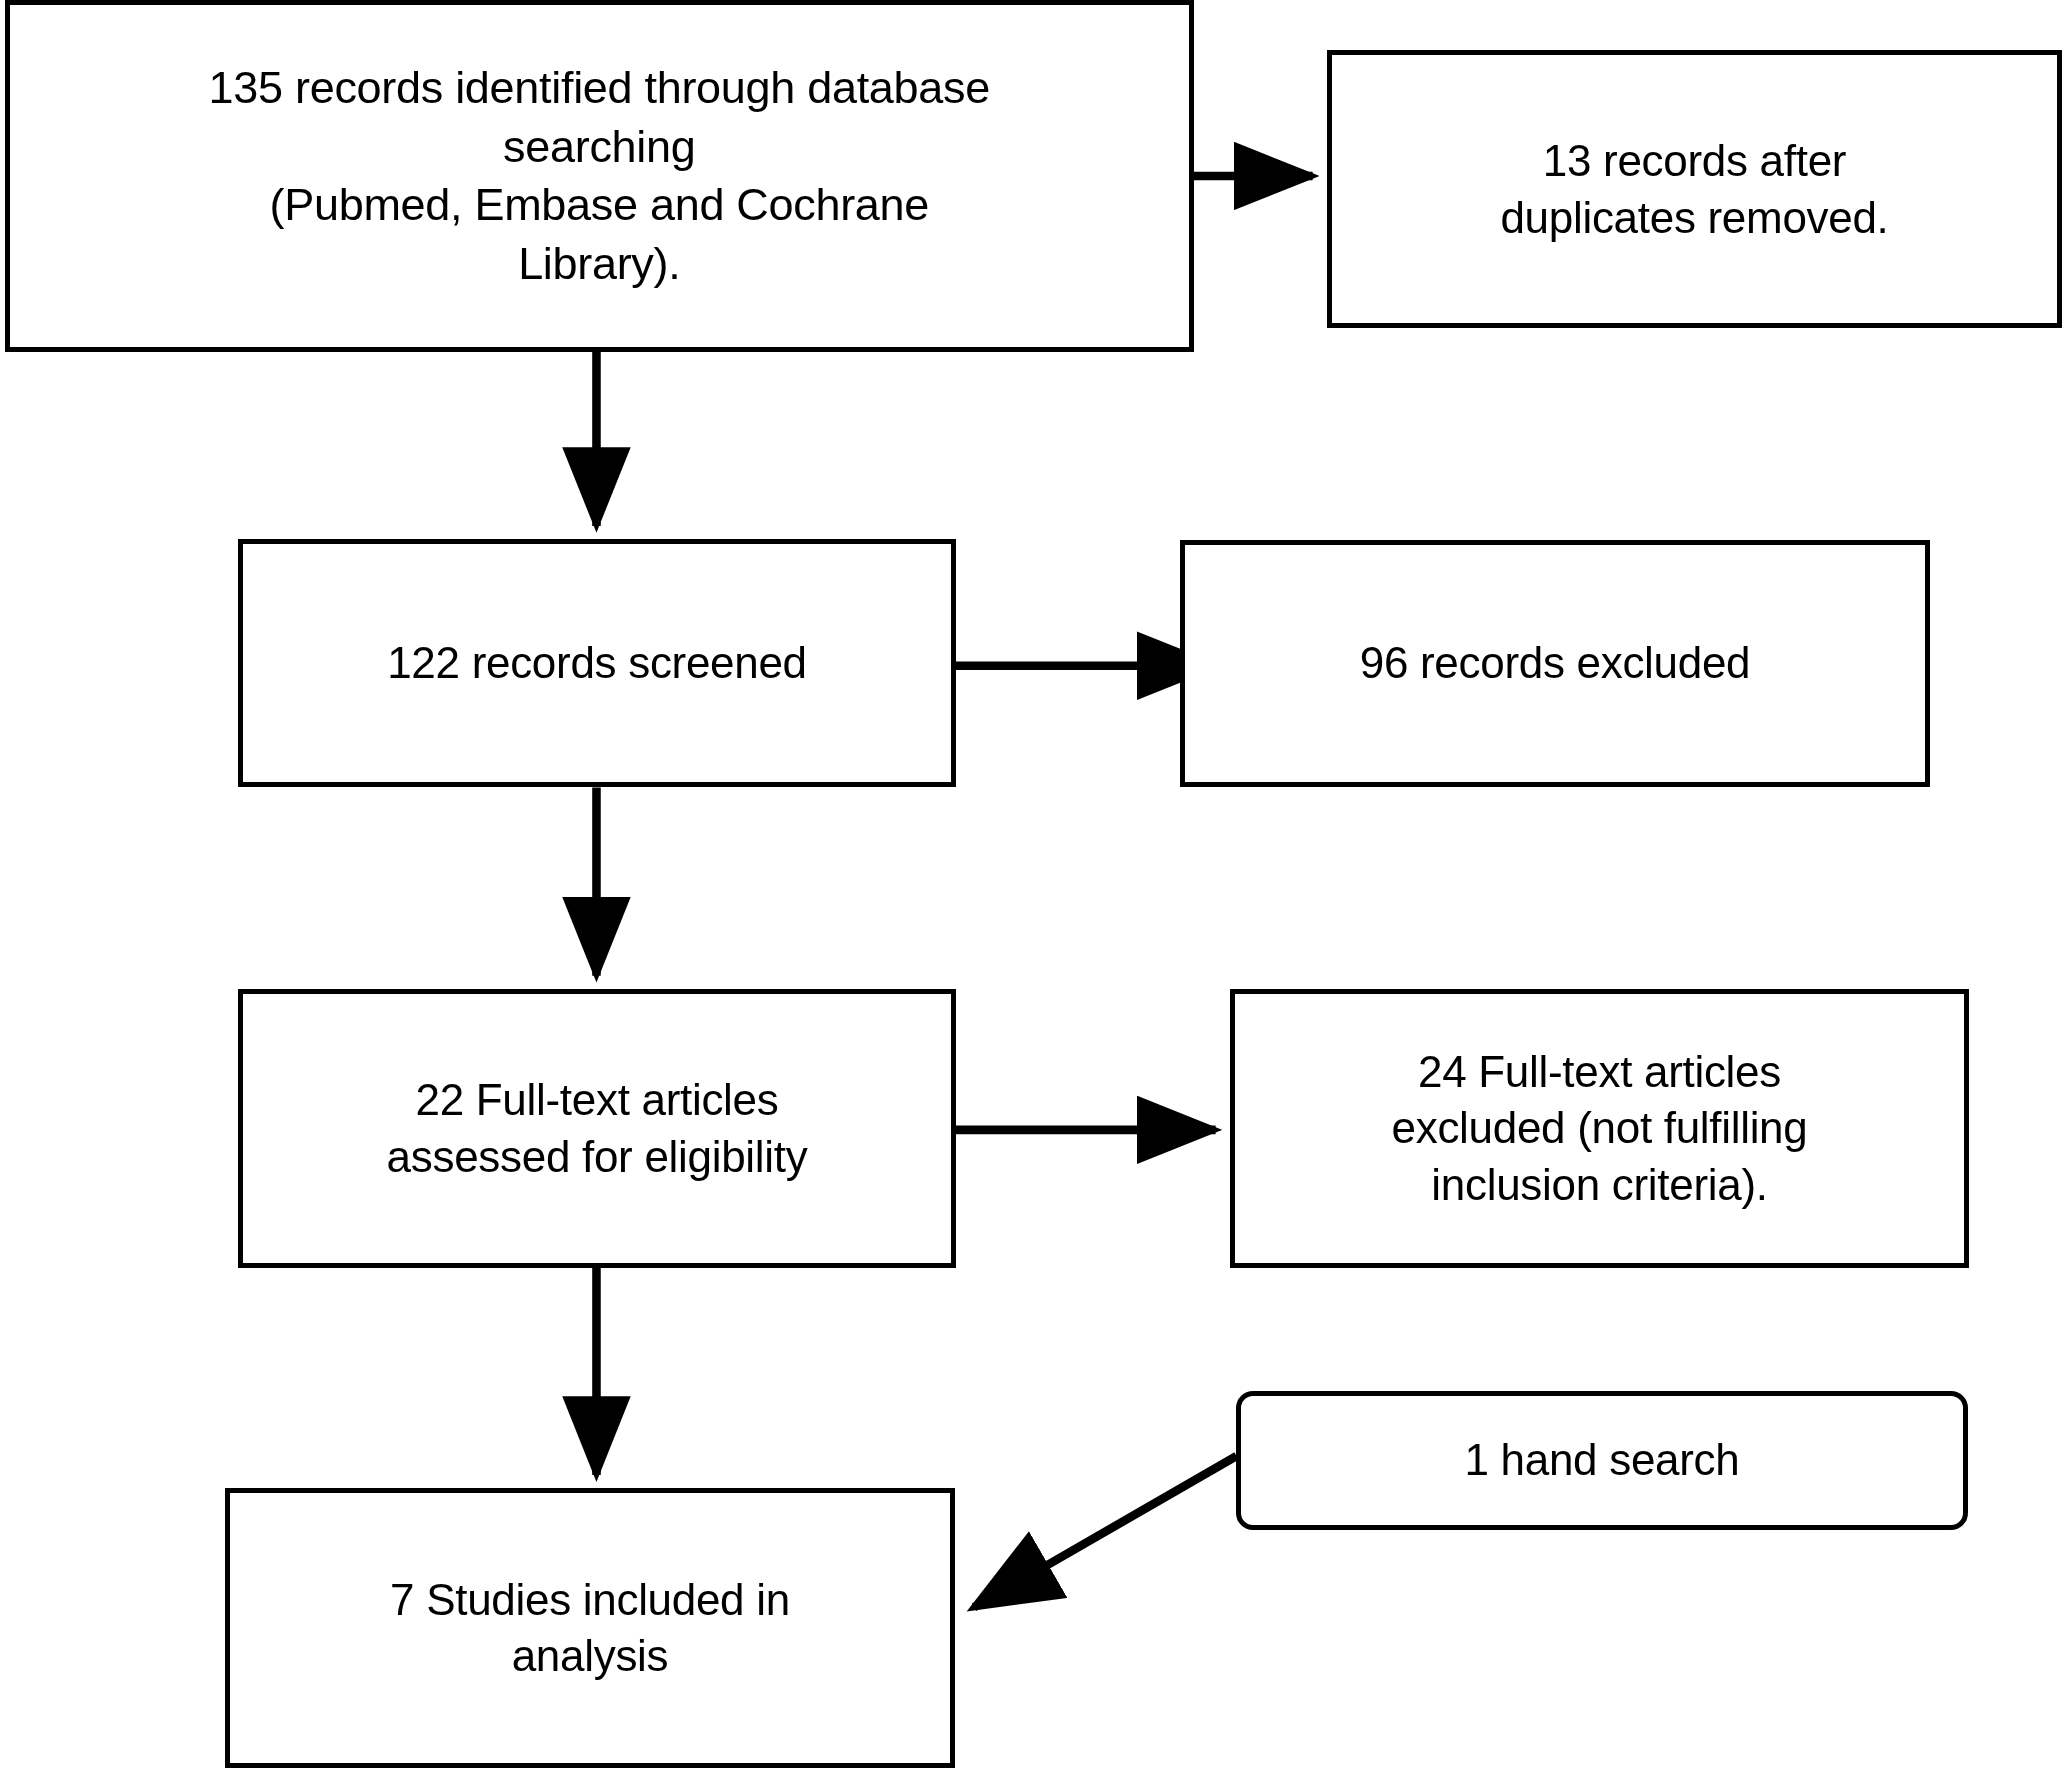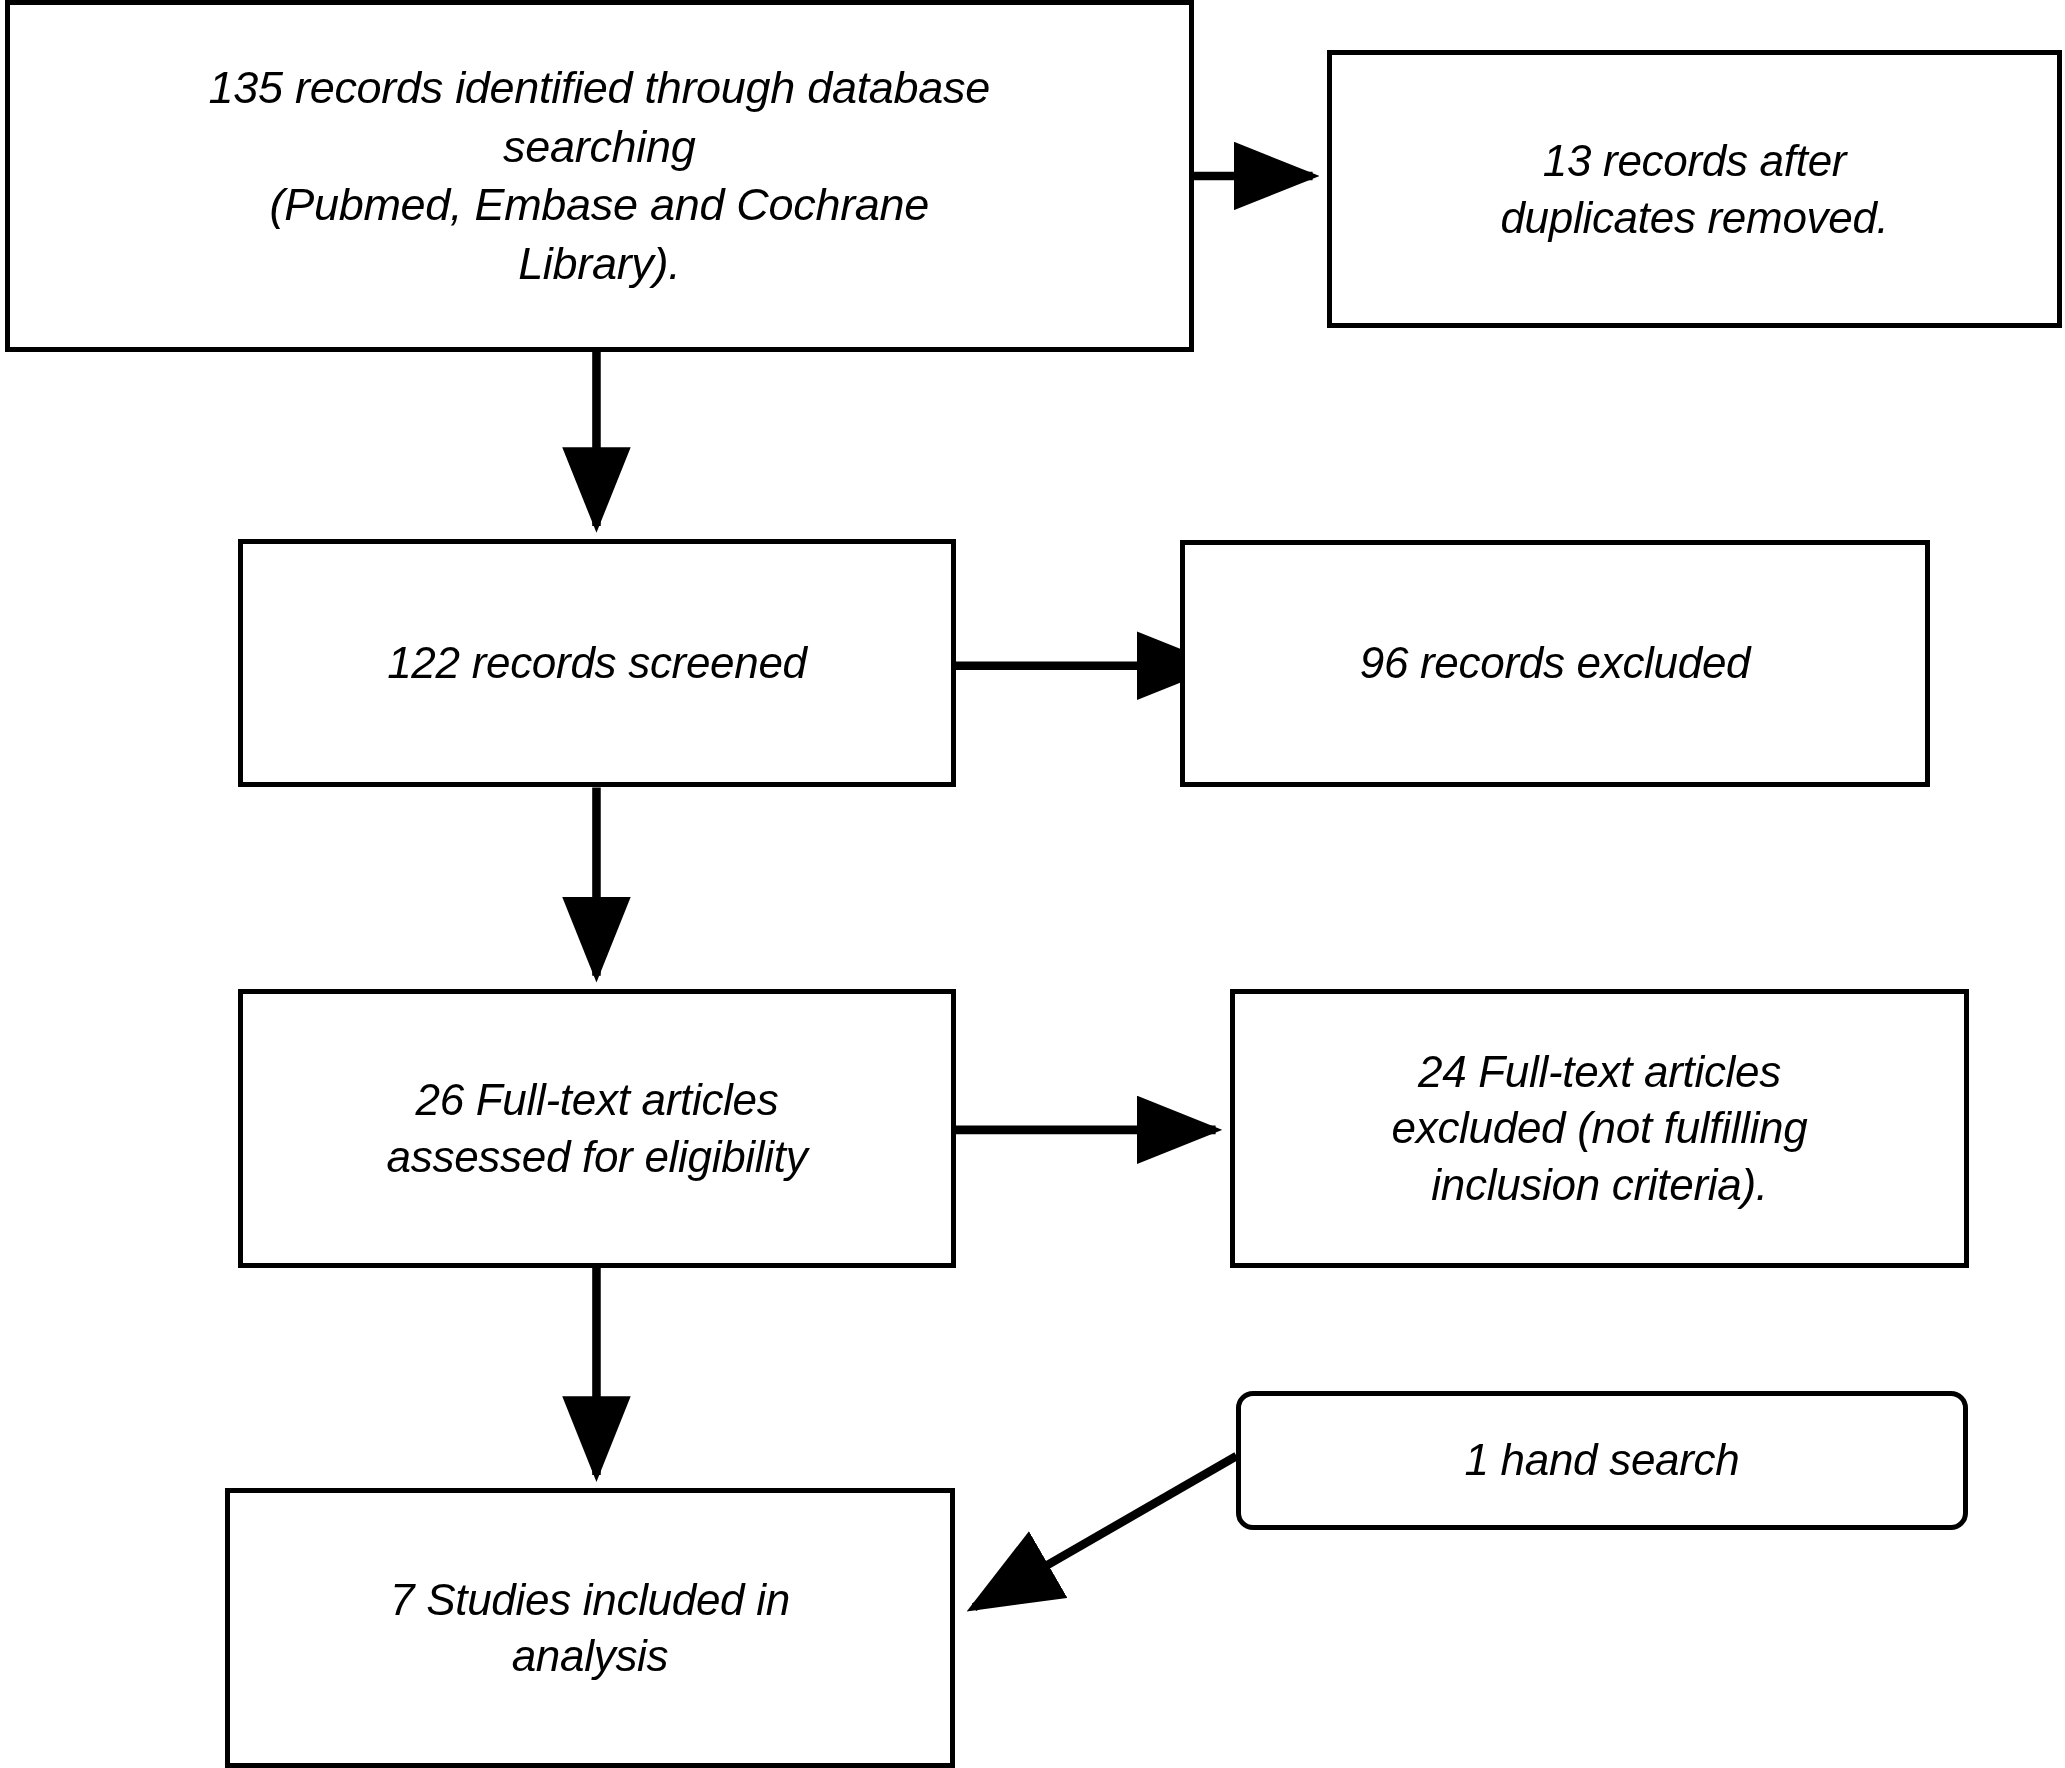--- a/index.html
+++ b/index.html
@@ -36,21 +36,20 @@
     display: block;
     width: 100%;
     color: #000000;
     font-family: "Liberation Sans", sans-serif;
     font-size: 44px;
     line-height: 1.28;
     letter-spacing: -0.3px;
     white-space: pre-line;
     padding: 0 17px;
     box-sizing: border-box;
-    font-style: italic;
   }
 
   
   #node-identified { left: 4.8px;    top: 0px;    width: 1189px; height: 352px; }
   #node-identified .node-text { font-size: 45px; line-height: 1.30; }
 
   #node-duplicates { left: 1327px; top: 50px;   width: 735px;  height: 278px; }
   #node-duplicates .node-text { line-height: 1.30; }
 
   
@@ -109,21 +108,21 @@
 
   <div class="node" id="node-screened">
     <span class="node-text">122 records screened</span>
   </div>
 
   <div class="node" id="node-excluded">
     <span class="node-text">96 records excluded</span>
   </div>
 
   <div class="node" id="node-fulltext">
-    <span class="node-text">26 Full-text articles
+    <span class="node-text">22 Full-text articles
 assessed for eligibility</span>
   </div>
 
   <div class="node" id="node-ftexcluded">
     <span class="node-text">24 Full-text articles
 excluded (not fulfilling
 inclusion criteria).</span>
   </div>
 
   <div class="node" id="node-handsearch">

